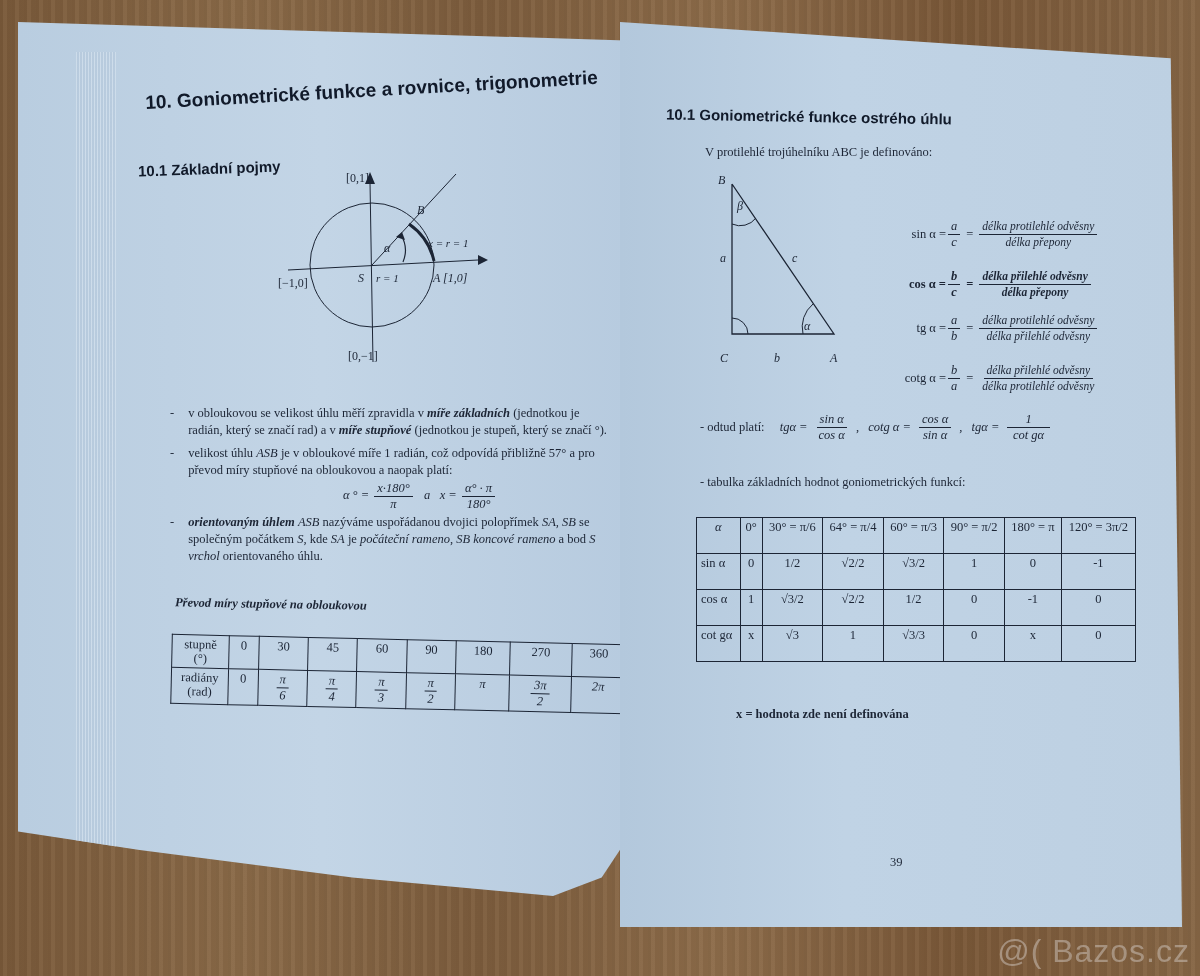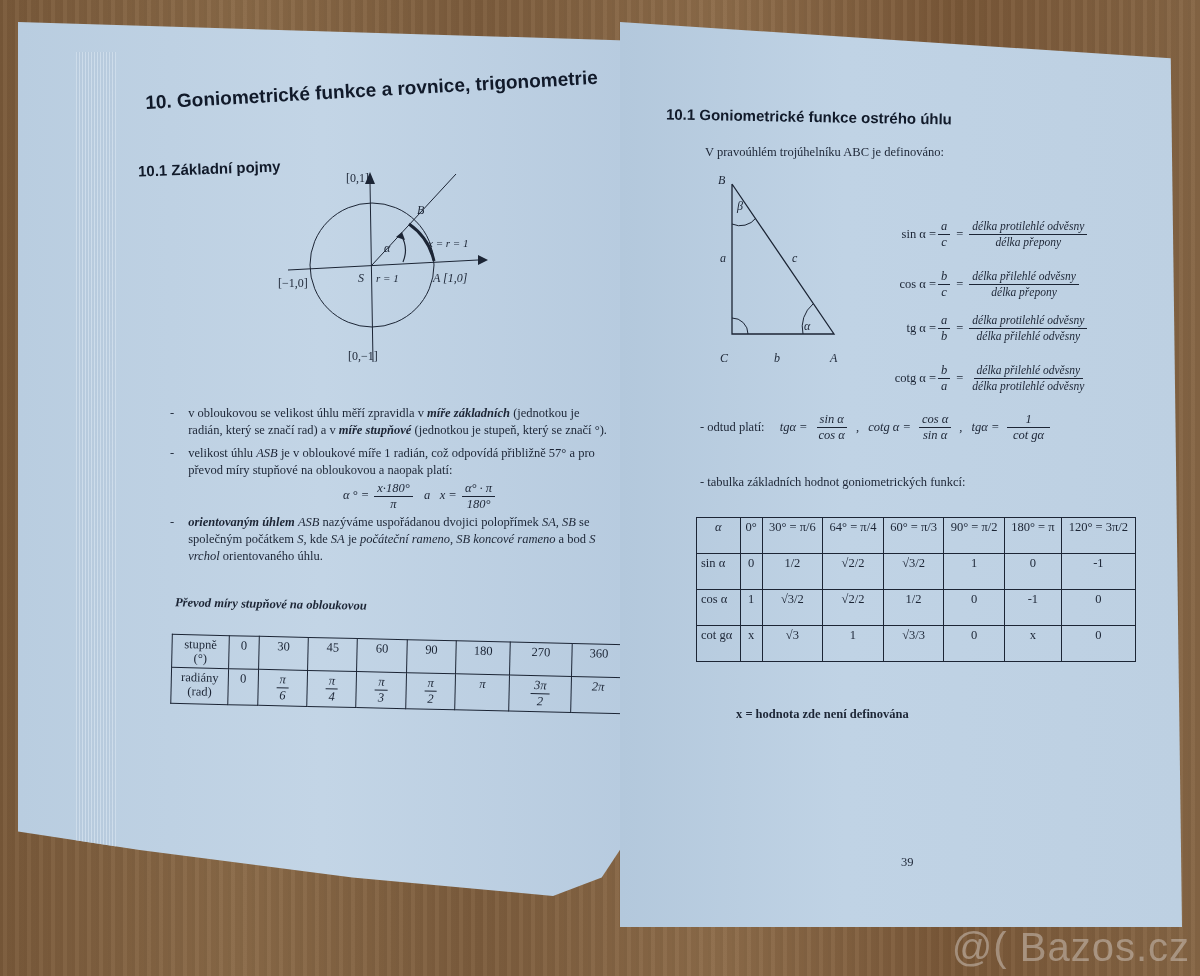--- a/index.html
+++ b/index.html
@@ -21,21 +21,21 @@
     transform:rotate(-3.2deg);transform-origin:left bottom;white-space:nowrap;}
   .h2{font-family:"Liberation Sans",sans-serif;font-weight:bold;font-size:15px;color:#111a2a;white-space:nowrap;}
   .txt{font-size:12.5px;line-height:17px;color:#1c2535;}
   .it{font-style:italic;}
   .bi{font-style:italic;font-weight:bold;}
   .frac{display:inline-flex;flex-direction:column;align-items:center;vertical-align:middle;margin:0 2px;}
   .frac .n{border-bottom:1px solid #1c2535;padding:0 3px;line-height:15px;}
   .frac .d{padding:0 3px;line-height:15px;}
   table.t{border-collapse:collapse;font-size:12.5px;color:#1c2535;}
   table.t td{border:1px solid #1c2535;text-align:center;vertical-align:top;padding:2px 4px;}
-  .watermark{position:absolute;right:10px;bottom:6px;font-family:"Liberation Sans",sans-serif;font-size:40px;
+  .watermark{position:absolute;right:10px;bottom:6px;font-family:"Liberation Sans",sans-serif;font-size:32px;
     color:rgba(200,190,180,0.55);letter-spacing:1px;}
 </style>
 </head>
 <body>
 
 <div class="wood-grain"></div>
 
 <div class="page page-left">
   <div class="page-edge"></div>
 
@@ -139,51 +139,51 @@
       <td><span class="it">2π</span></td>
     </tr>
   </tbody>
     </table>
 
   <div class="abs txt" style="left:360px;top:875px;">38</div>
 </div>
 
 <div class="page page-right">
   <div class="abs h2" style="left:46px;top:86px;transform:rotate(1deg);">10.1   Goniometrické funkce ostrého úhlu</div>
-  <div class="abs txt" style="left:85px;top:122px;">V pravoúhlém trojúhelníku ABC je definováno:</div>
+  <div class="abs txt" style="left:85px;top:122px;">V protilehlé trojúhelníku ABC je definováno:</div>
 
   <svg class="abs" style="left:92px;top:150px;" width="135" height="195">
     <polyline points="20,12 20,162 122,162 20,12" fill="none" stroke="#1c2535" stroke-width="1.3"></polyline>
     <path d="M20,52 A20,20 0 0 0 44,46" fill="none" stroke="#1c2535"></path>
     <path d="M20,146 A16,16 0 0 1 36,162" fill="none" stroke="#1c2535"></path>
     <path d="M91,162 A30,30 0 0 1 101,132" fill="none" stroke="#1c2535"></path>
     <text x="6" y="12" font-family="Liberation Serif, serif" font-style="italic" font-size="12" fill="#1c2535">B</text>
     <text x="25" y="38" font-family="Liberation Serif, serif" font-style="italic" font-size="12" fill="#1c2535">β</text>
     <text x="8" y="90" font-family="Liberation Serif, serif" font-style="italic" font-size="12" fill="#1c2535">a</text>
     <text x="80" y="90" font-family="Liberation Serif, serif" font-style="italic" font-size="12" fill="#1c2535">c</text>
     <text x="92" y="158" font-family="Liberation Serif, serif" font-style="italic" font-size="12" fill="#1c2535">α</text>
     <text x="8" y="190" font-family="Liberation Serif, serif" font-style="italic" font-size="12" fill="#1c2535">C</text>
     <text x="62" y="190" font-family="Liberation Serif, serif" font-style="italic" font-size="12" fill="#1c2535">b</text>
     <text x="118" y="190" font-family="Liberation Serif, serif" font-style="italic" font-size="12" fill="#1c2535">A</text>
   </svg>
 
-  <div class="abs txt" style="left:268px;top:190px;width:210px;">
+  <div class="abs txt" style="left:278px;top:190px;width:210px;">
     <div style="display:flex;align-items:center;height:44px;">
       <span style="width:48px;text-align:right;">sin α =</span>
       <span class="frac it">
           <span class="n">a</span>
           <span class="d">c</span>
         </span>
       <span style="margin:0 4px;">=</span>
       <span class="frac it" style="font-size:11.5px;">
           <span class="n">délka protilehlé odvěsny</span>
           <span class="d">délka přepony</span>
         </span>
     </div>
-    <div style="display:flex;align-items:center;height:44px;margin-top:6px;">
+    <div style="display:flex;align-items:center;height:44px;margin-top:6px;font-weight:bold;">
       <span style="width:48px;text-align:right;">cos α =</span>
       <span class="frac it">
           <span class="n">b</span>
           <span class="d">c</span>
         </span>
       <span style="margin:0 4px;">=</span>
       <span class="frac it" style="font-size:11.5px;">
           <span class="n">délka přilehlé odvěsny</span>
           <span class="d">délka přepony</span>
         </span>
@@ -274,16 +274,16 @@
       <td>1</td>
       <td>√3/3</td>
       <td>0</td>
       <td>x</td>
       <td>0</td>
     </tr>
   </tbody>
     </table>
 
   <div class="abs txt" style="left:116px;top:684px;font-weight:bold;">x = hodnota zde není definována</div>
-  <div class="abs txt" style="left:281px;top:832px;">39</div>
+  <div class="abs txt" style="left:270px;top:832px;">39</div>
 </div>
 
 <div class="watermark">@( Bazos.cz</div>
 
 </body></html>

